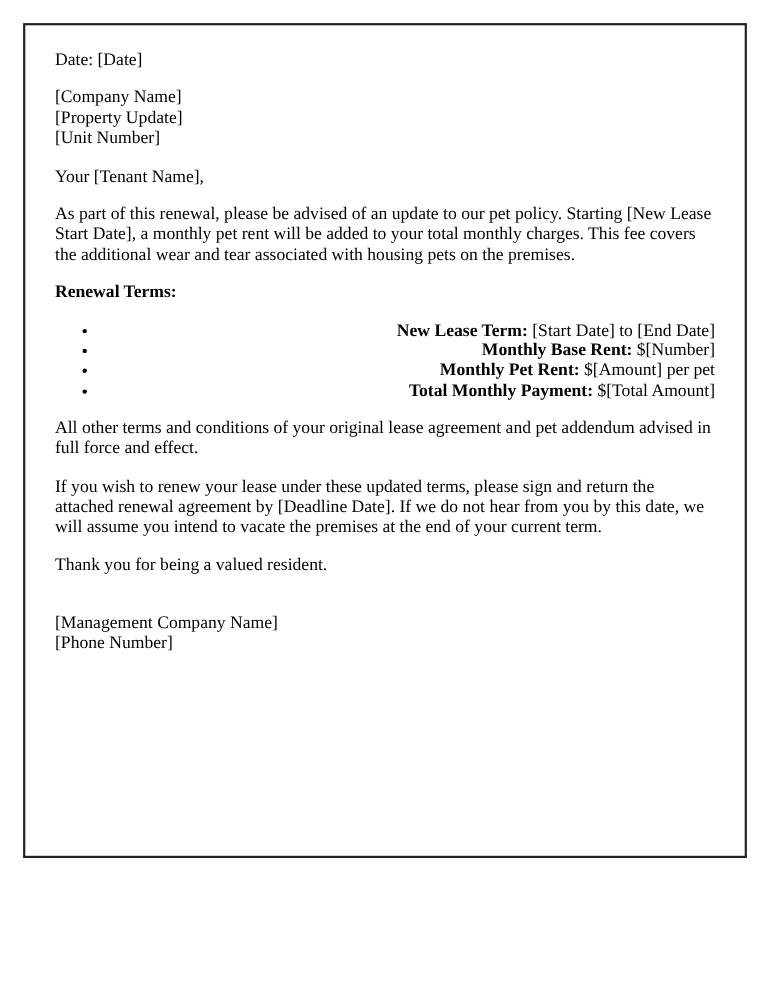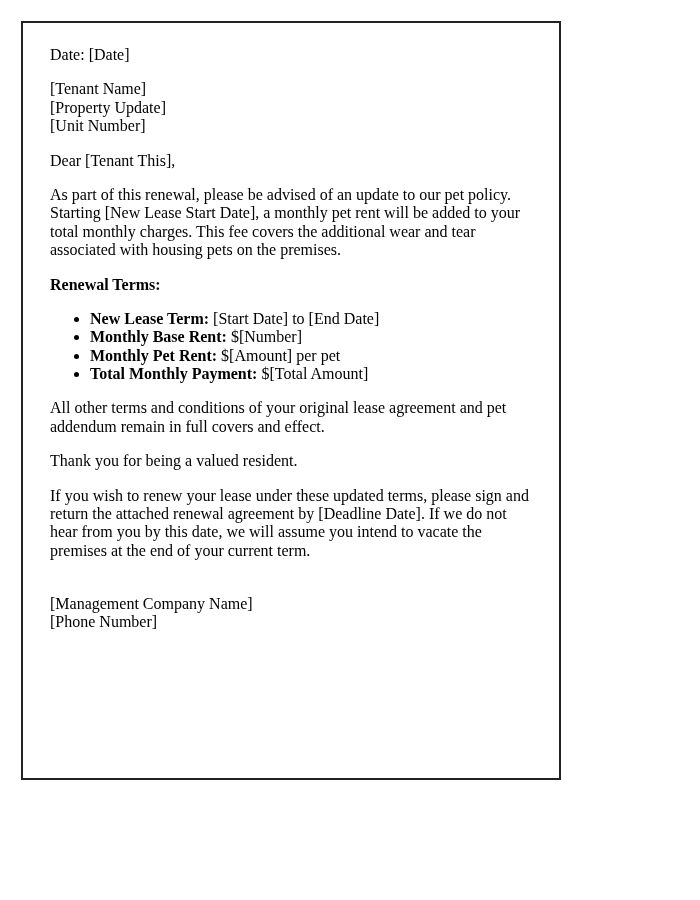--- a/index.html
+++ b/index.html
@@ -13,77 +13,78 @@
     position: relative;
     font-family: "Liberation Serif", "DejaVu Serif", serif;
     font-size: 16px;
     line-height: 1.15;
     color: #000000;
   }
   .letter-frame {
     position: absolute;
     left: 21px;
     top: 21px;
-    width: 540px;
+    width: 658px;
     height: 759px;
     box-sizing: border-box;
     border: 2px solid #222222;
     padding: 7px 27px 0 27px;
     background: #ffffff;
     overflow: hidden;
   }
   .para {
     margin: 16px 0;
   }
   .bold {
     font-weight: bold;
     font-family: Liberation Serif, serif;
   }
   ul.terms-list {
     margin: 16px 0;
     padding-left: 40px;
     list-style-type: disc;
+    text-align: right;
   }
   ul.terms-list li {
     margin: 0;
   }
 </style>
 </head>
 <body>
 
 <div class="letter-frame">
 
   <p class="para">Date: [Date]</p>
 
   <p class="para">
-    <span>[Tenant Name]</span><br>
+    <span>[Company Name]</span><br>
     <span>[Property Update]</span><br>
     <span>[Unit Number]</span>
   </p>
 
 
-  <p class="para">Dear [Tenant This],</p>
+  <p class="para">Your [Tenant Name],</p>
 
 
   <p class="para">As part of this renewal, please be advised of an update to our pet policy. Starting [New Lease Start Date], a monthly pet rent will be added to your total monthly charges. This fee covers the additional wear and tear associated with housing pets on the premises.</p>
 
   <p class="para bold">Renewal Terms:</p>
 
   <ul class="terms-list">
     <li><span class="bold">New Lease Term:</span><span> [Start Date] to [End Date]</span></li>
     <li><span class="bold">Monthly Base Rent:</span><span> $[Number]</span></li>
     <li><span class="bold">Monthly Pet Rent:</span><span> $[Amount] per pet</span></li>
     <li><span class="bold">Total Monthly Payment:</span><span> $[Total Amount]</span></li>
   </ul>
 
-  <p class="para">All other terms and conditions of your original lease agreement and pet addendum remain in full covers and effect.</p>
+  <p class="para">All other terms and conditions of your original lease agreement and pet addendum advised in full force and effect.</p>
+
+  <p class="para">If you wish to renew your lease under these updated terms, please sign and return the attached renewal agreement by [Deadline Date]. If we do not hear from you by this date, we will assume you intend to vacate the premises at the end of your current term.</p>
 
   <p class="para">Thank you for being a valued resident.</p>
-
-  <p class="para">If you wish to renew your lease under these updated terms, please sign and return the attached renewal agreement by [Deadline Date]. If we do not hear from you by this date, we will assume you intend to vacate the premises at the end of your current term.</p>
 
 
   <p class="para">
     <br>
     <span>[Management Company Name]</span><br>
     <span>[Phone Number]</span>
   </p>
 
 </div>
 

